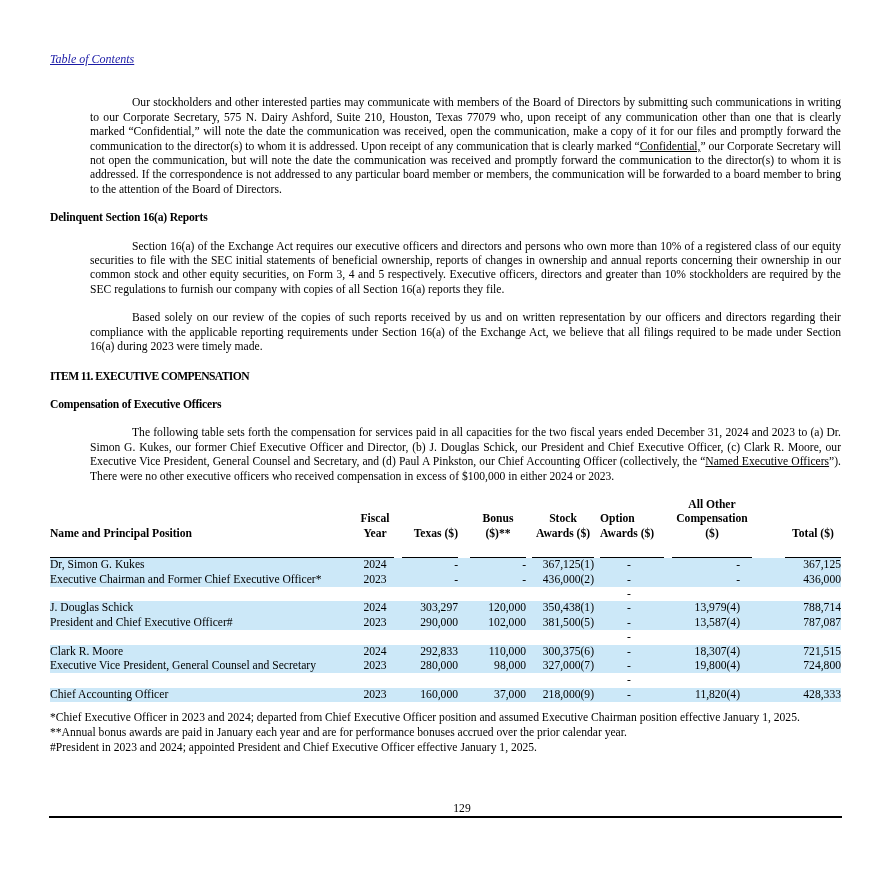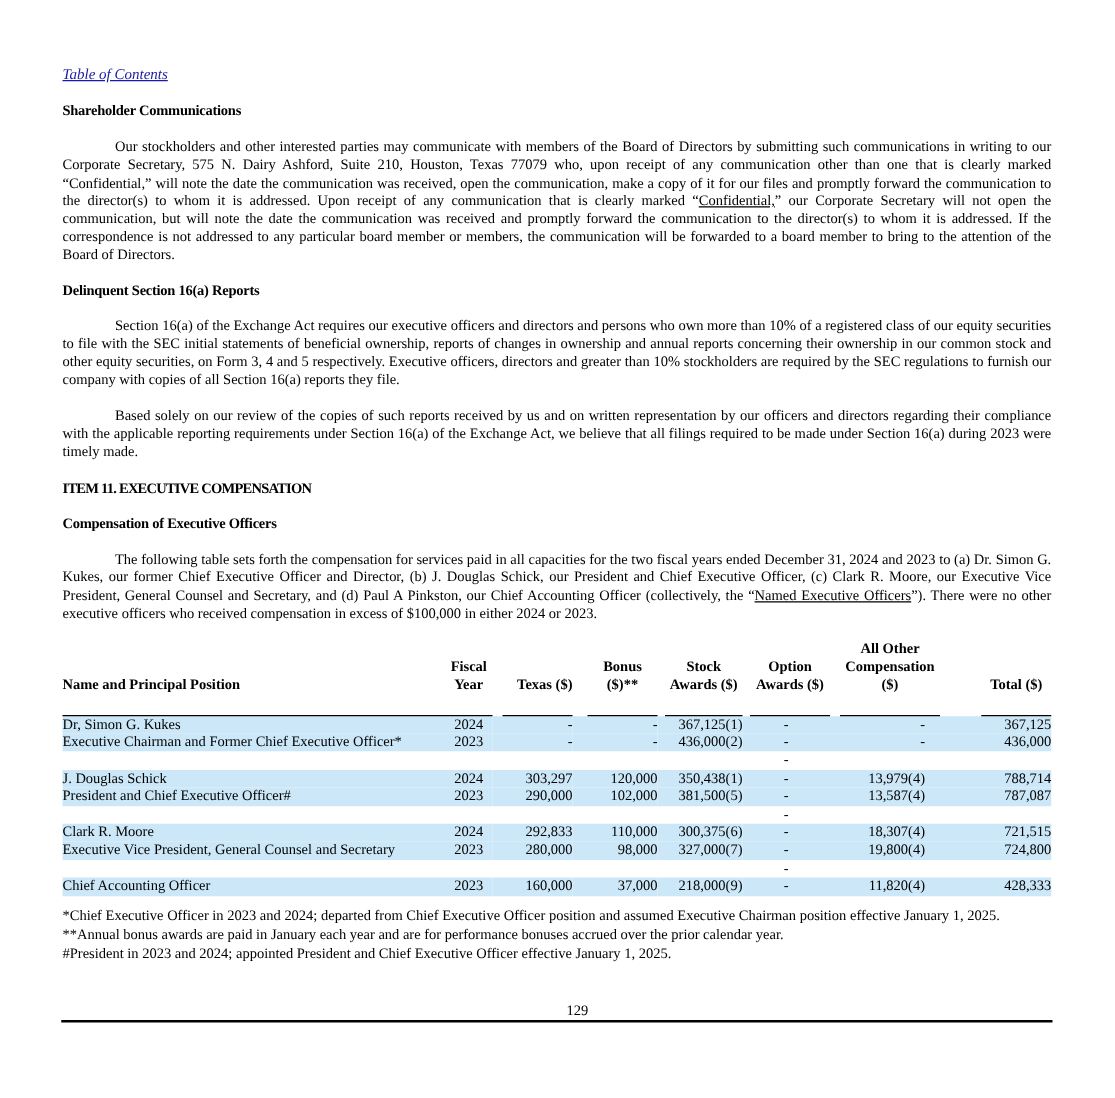--- a/index.html
+++ b/index.html
@@ -5,21 +5,21 @@
   html, body { margin: 0; padding: 0; background: #ffffff; }
   body {
     width: 892px; height: 878px; position: relative; overflow: hidden;
     font-family: "Liberation Serif", "DejaVu Serif", serif;
     color: #000; font-size: 11.6px; line-height: 14.4px;
   }
   .page { position: absolute; left: 50px; top: 52px; width: 791px; }
   a.toc { color: #1a1aa6; font-style: italic; text-decoration: underline; font-size: 12px; }
   .h { font-weight: bold; margin: 0; font-size: 11.6px; letter-spacing: -0.2px; }
   p { margin: 0; text-align: justify; }
-  .indent { text-indent: 42px; }
+  .indent { text-indent: 42px; margin-left: 40px; }
   .u { text-decoration: underline; }
 
   table.comp { border-collapse: collapse; width: 791px; font-size: 11.6px; line-height: 14.4px; }
   table.comp th { font-weight: bold; vertical-align: bottom; padding: 0; text-align: center; }
   table.comp th .ul { display: inline-block; border-bottom: 1.2px solid #000; width: 100%; padding-bottom: 16px; }
   table.comp td { padding: 0; white-space: nowrap; }
   tr.shade td { background: #cce8f8; }
   td.num { text-align: right; }
   td.ctr { text-align: center; }
   td.gap { height: 14px; }
@@ -28,21 +28,20 @@
   .pagenum { position: absolute; top: 802px; left: 16px; width: 892px; text-align: center; font-size: 11.6px; }
   .rule { position: absolute; left: 49px; top: 816px; width: 793px; height: 2px; background: #000; }
 </style>
 </head>
 <body>
 
 <div class="page">
   <a class="toc">Table of Contents</a>
 
   <div style="height:15px"></div>
-  <p class="h">Shareholder Communications</p>
   <div style="height:14px"></div>
   <p class="indent"><span>Our stockholders and other interested parties may communicate with members of the Board of Directors by submitting such communications in writing to our Corporate Secretary, 575 N. Dairy Ashford, Suite 210, Houston, Texas 77079 who, upon receipt of any communication other than one that is clearly marked “Confidential,” will note the date the communication was received, open the communication, make a copy of it for our files and promptly forward the communication to the director(s) to whom it is addressed. Upon receipt of any communication that is clearly marked “</span><span class="u">Confidential,</span><span>” our Corporate Secretary will not open the communication, but will note the date the communication was received and promptly forward the communication to the director(s) to whom it is addressed. If the correspondence is not addressed to any particular board member or members, the communication will be forwarded to a board member to bring to the attention of the Board of Directors.</span></p>
 
   <div style="height:14px"></div>
   <p class="h">Delinquent Section 16(a) Reports</p>
   <div style="height:14px"></div>
   <p class="indent">Section 16(a) of the Exchange Act requires our executive officers and directors and persons who own more than 10% of a registered class of our equity securities to file with the SEC initial statements of beneficial ownership, reports of changes in ownership and annual reports concerning their ownership in our common stock and other equity securities, on Form 3, 4 and 5 respectively. Executive officers, directors and greater than 10% stockholders are required by the SEC regulations to furnish our company with copies of all Section 16(a) reports they file.</p>
   <div style="height:14px"></div>
   <p class="indent">Based solely on our review of the copies of such reports received by us and on written representation by our officers and directors regarding their compliance with the applicable reporting requirements under Section 16(a) of the Exchange Act, we believe that all filings required to be made under Section 16(a) during 2023 were timely made.</p>
 
@@ -65,21 +64,21 @@
         <col style="width:88px">
         <col style="width:89px">
     </colgroup>
     <thead>
       <tr>
         <th style="text-align:left"><span class="ul">Name and Principal Position</span></th>
         <th><span class="ul"><span>Fiscal</span><br><span>Year</span></span></th>
         <th style="text-align:right"><span class="ul" style="width:auto;padding-left:12px">Texas ($)</span></th>
         <th style="text-align:right"><span class="ul" style="width:56px;text-align:center"><span>Bonus</span><br><span>($)**</span></span></th>
         <th style="text-align:right"><span class="ul" style="width:62px;text-align:center"><span>Stock</span><br><span>Awards ($)</span></span></th>
-        <th style="text-align:right"><span class="ul" style="width:64px;text-align:center"><span>Option</span><br><span>Awards ($)</span></span></th>
+        <th style="text-align:right"><span class="ul" style="width:64px;text-align:left"><span>Option</span><br><span>Awards ($)</span></span></th>
         <th style="text-align:right"><span class="ul" style="width:80px;text-align:center"><span>All Other</span><br><span>Compensation</span><br><span>($)</span></span></th>
         <th style="text-align:right"><span class="ul" style="width:56px;text-align:center">Total ($)</span></th>
       </tr>
     </thead>
     <tbody>
       <tr class="shade">
         <td>Dr, Simon G. Kukes</td>
         <td class="ctr">2024</td>
         <td class="num">-</td>
         <td class="num">-</td>

